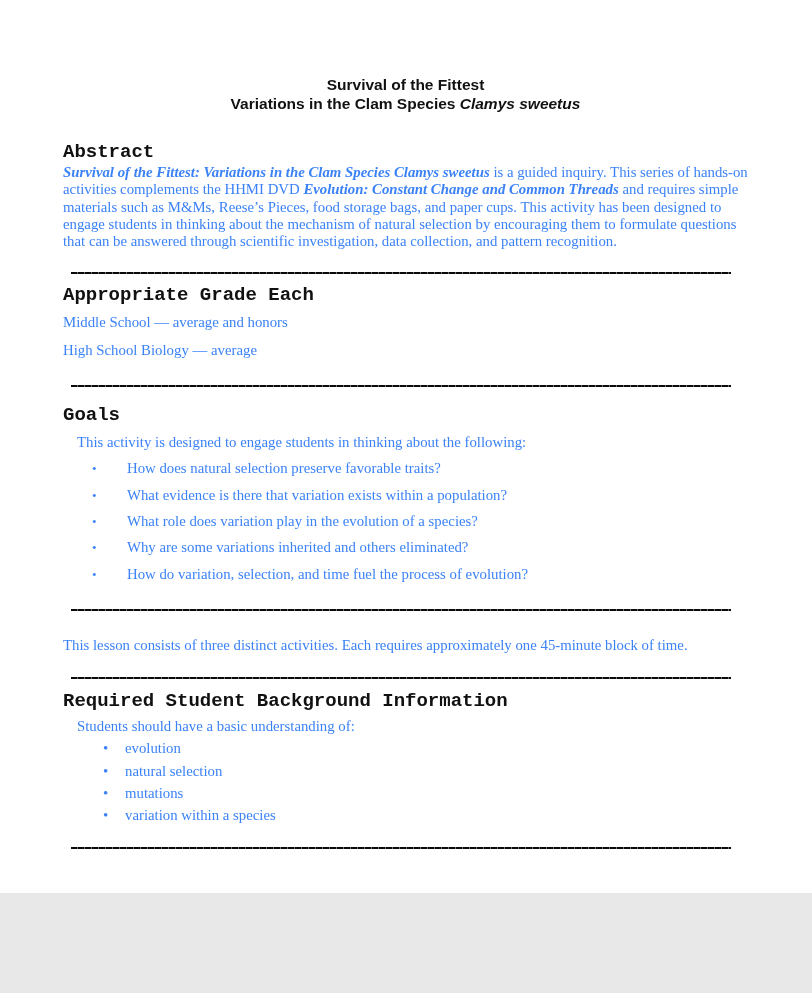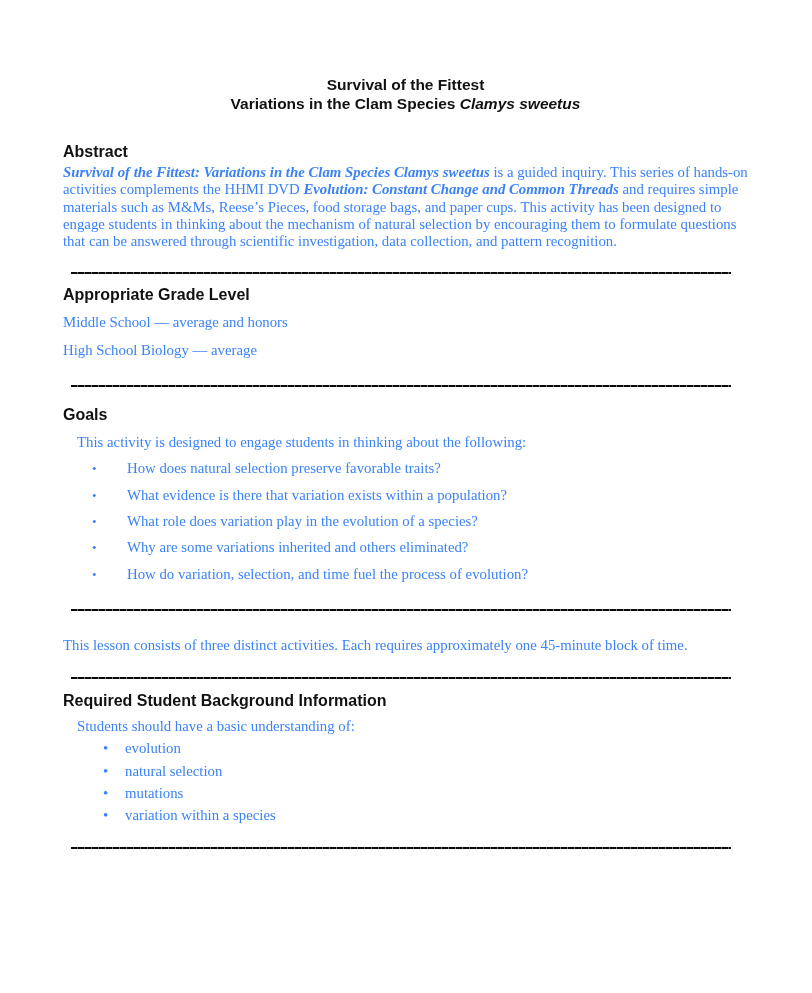--- a/index.html
+++ b/index.html
@@ -1,39 +1,39 @@
 <!DOCTYPE html>
 <html><head>
 <meta charset="utf-8">
 <style>
   html,body { margin:0; padding:0; background:#e8e8e8; }
   .page {
     position:relative;
-    width:812px; height:993px;
+    width:812px; height:893px;
     margin:0 auto;
     background:#ffffff;
     box-sizing:border-box;
     padding:75px 64px 0 63px;
     color:#0b0b0b;
     overflow:hidden;
   }
   
   .doc-title {
     text-align:center;
     font-family:"Liberation Sans","DejaVu Sans",sans-serif;
     font-weight:700;
     font-size:15.5px;
     line-height:19px;
     color:#111;
   }
   
   .section-heading {
-    font-family:Liberation Sans, sans-serif;
+    font-family:Liberation Mono, monospace;
     font-weight:700;
-    font-size:16px;
+    font-size:19px;
     line-height:16px;
     color:#111;
   }
   
   .body-text {
     font-family:"Liberation Serif","DejaVu Serif",serif;
     font-size:14.8px;
     line-height:17.3px;
     color:#3b82f6;
   }
@@ -94,21 +94,21 @@
   <div class="doc-title">
     <div>Survival of the Fittest</div>
     <div><span class="seg-normal">Variations in the Clam Species </span><span class="seg-italic">Clamys sweetus</span></div>
   </div>
 
   <div class="section-heading abstract-heading">Abstract</div>
   <div class="body-text abstract-body"><span class="seg-bold-italic">Survival of the Fittest: Variations in the Clam Species Clamys sweetus</span><span class="seg-normal"> is a guided inquiry. This series of hands-on activities complements the HHMI DVD </span><span class="seg-bold-italic">Evolution: Constant Change and Common Threads</span><span class="seg-normal"> and requires simple materials such as M&amp;Ms, Reese’s Pieces, food storage bags, and paper cups. This activity has been designed to engage students in thinking about the mechanism of natural selection by encouraging them to formulate questions that can be answered through scientific investigation, data collection, and pattern recognition.</span></div>
 
   <div class="divider divider-1"></div>
 
-  <div class="section-heading grade-heading">Appropriate Grade Level</div>
+  <div class="section-heading grade-heading">Appropriate Grade Each</div>
   <div class="body-text grade-line-1">Middle School — average and honors</div>
   <div class="body-text grade-line-2">High School Biology — average</div>
 
   <div class="divider divider-2"></div>
 
   <div class="section-heading goals-heading">Goals</div>
   <div class="body-text goals-intro">This activity is designed to engage students in thinking about the following:</div>
   <div class="body-text goals-list">
       <div class="list-item goal-item">
         <span class="bullet">•</span>

